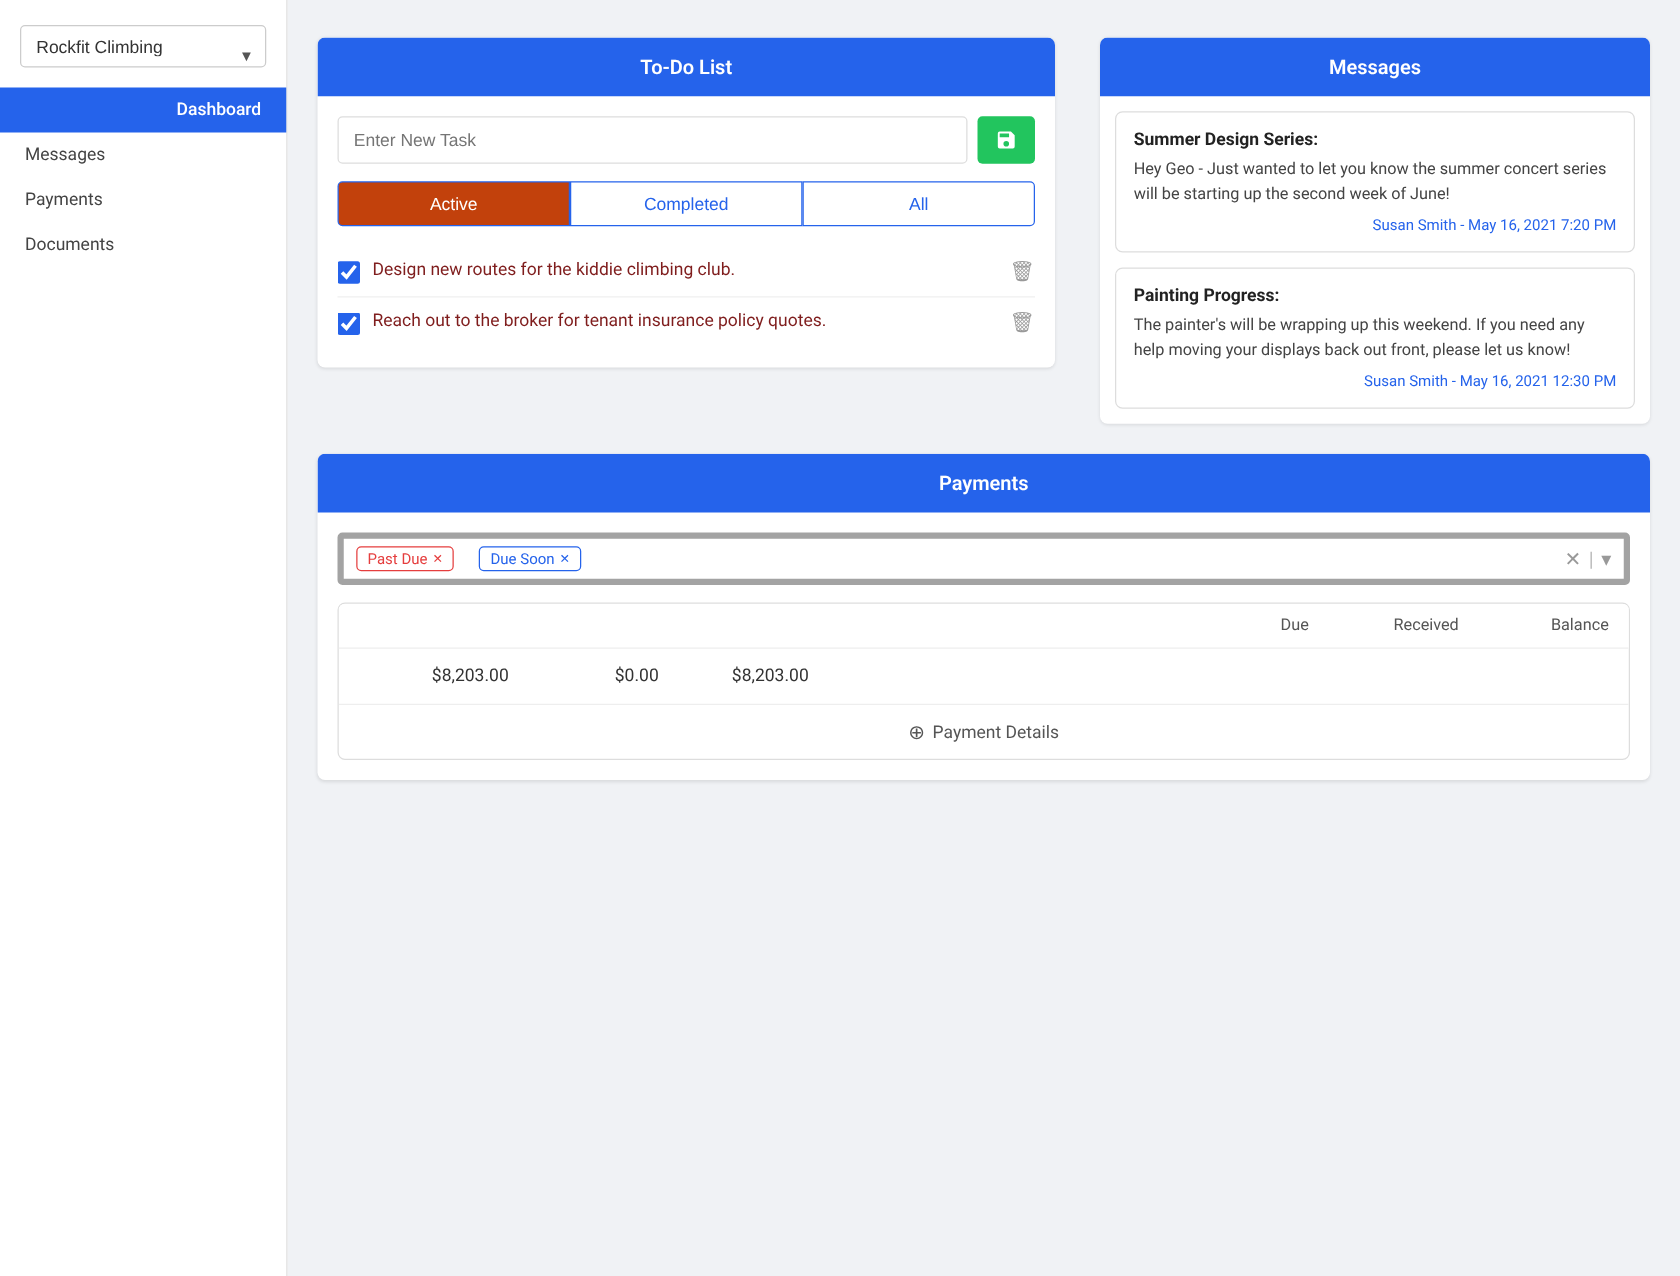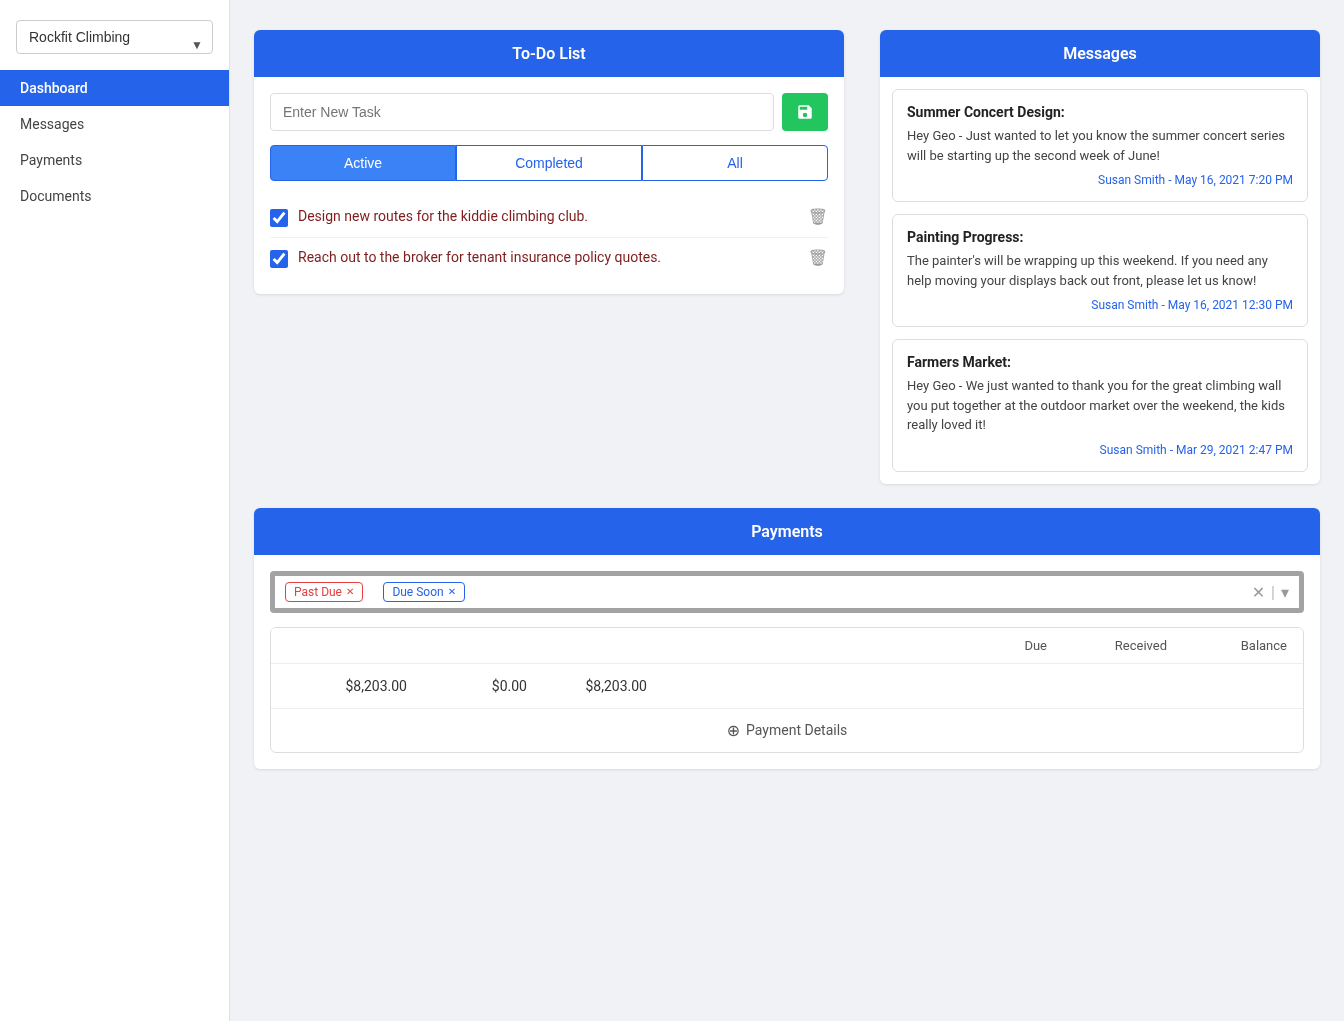--- a/index.html
+++ b/index.html
@@ -50,20 +50,21 @@
     .sidebar-nav li {
       padding: 10px 20px;
       font-size: 14px;
       color: #444;
       cursor: pointer;
     }
     .sidebar-nav li.active {
       background: #2563eb;
       color: #fff;
       font-weight: 500;
+      text-align: right;
     }
 
     
     .main-content {
       flex: 1;
       padding: 30px 24px;
       display: flex;
       flex-direction: column;
       gap: 24px;
     }
@@ -132,21 +133,21 @@
       cursor: pointer;
       font-weight: 500;
     }
     .tab-btn:first-child {
       border-radius: 4px 0 0 4px;
     }
     .tab-btn:last-child {
       border-radius: 0 4px 4px 0;
     }
     .tab-btn.active {
-      background: #3b82f6;
+      background: #c2410c;
       color: #fff;
     }
     .task-list {
       list-style: none;
     }
     .task-item {
       display: flex;
       align-items: flex-start;
       gap: 10px;
       padding: 10px 0;
@@ -366,33 +367,28 @@
             <span class="task-delete">🗑</span>
           </li>
         </ul>
       </div>
     </div>
 
     <div class="messages-panel">
       <div class="panel-header">Messages</div>
       <div class="message-list">
         <div class="message-card">
-          <div class="message-subject">Summer Concert Design:</div>
+          <div class="message-subject">Summer Design Series:</div>
           <div class="message-body">Hey Geo - Just wanted to let you know the summer concert series will be starting up the second week of June!</div>
           <div class="message-meta">Susan Smith - May 16, 2021 7:20 PM</div>
         </div>
         <div class="message-card">
           <div class="message-subject">Painting Progress:</div>
           <div class="message-body">The painter's will be wrapping up this weekend. If you need any help moving your displays back out front, please let us know!</div>
           <div class="message-meta">Susan Smith - May 16, 2021 12:30 PM</div>
-        </div>
-        <div class="message-card">
-          <div class="message-subject">Farmers Market:</div>
-          <div class="message-body">Hey Geo - We just wanted to thank you for the great climbing wall you put together at the outdoor market over the weekend, the kids really loved it!</div>
-          <div class="message-meta">Susan Smith - Mar 29, 2021 2:47 PM</div>
         </div>
       </div>
     </div>
   </div>
 
   <div class="payments-panel">
     <div class="panel-header">Payments</div>
     <div class="payments-body">
       <div class="filter-row">
         <span class="filter-tag past-due">

